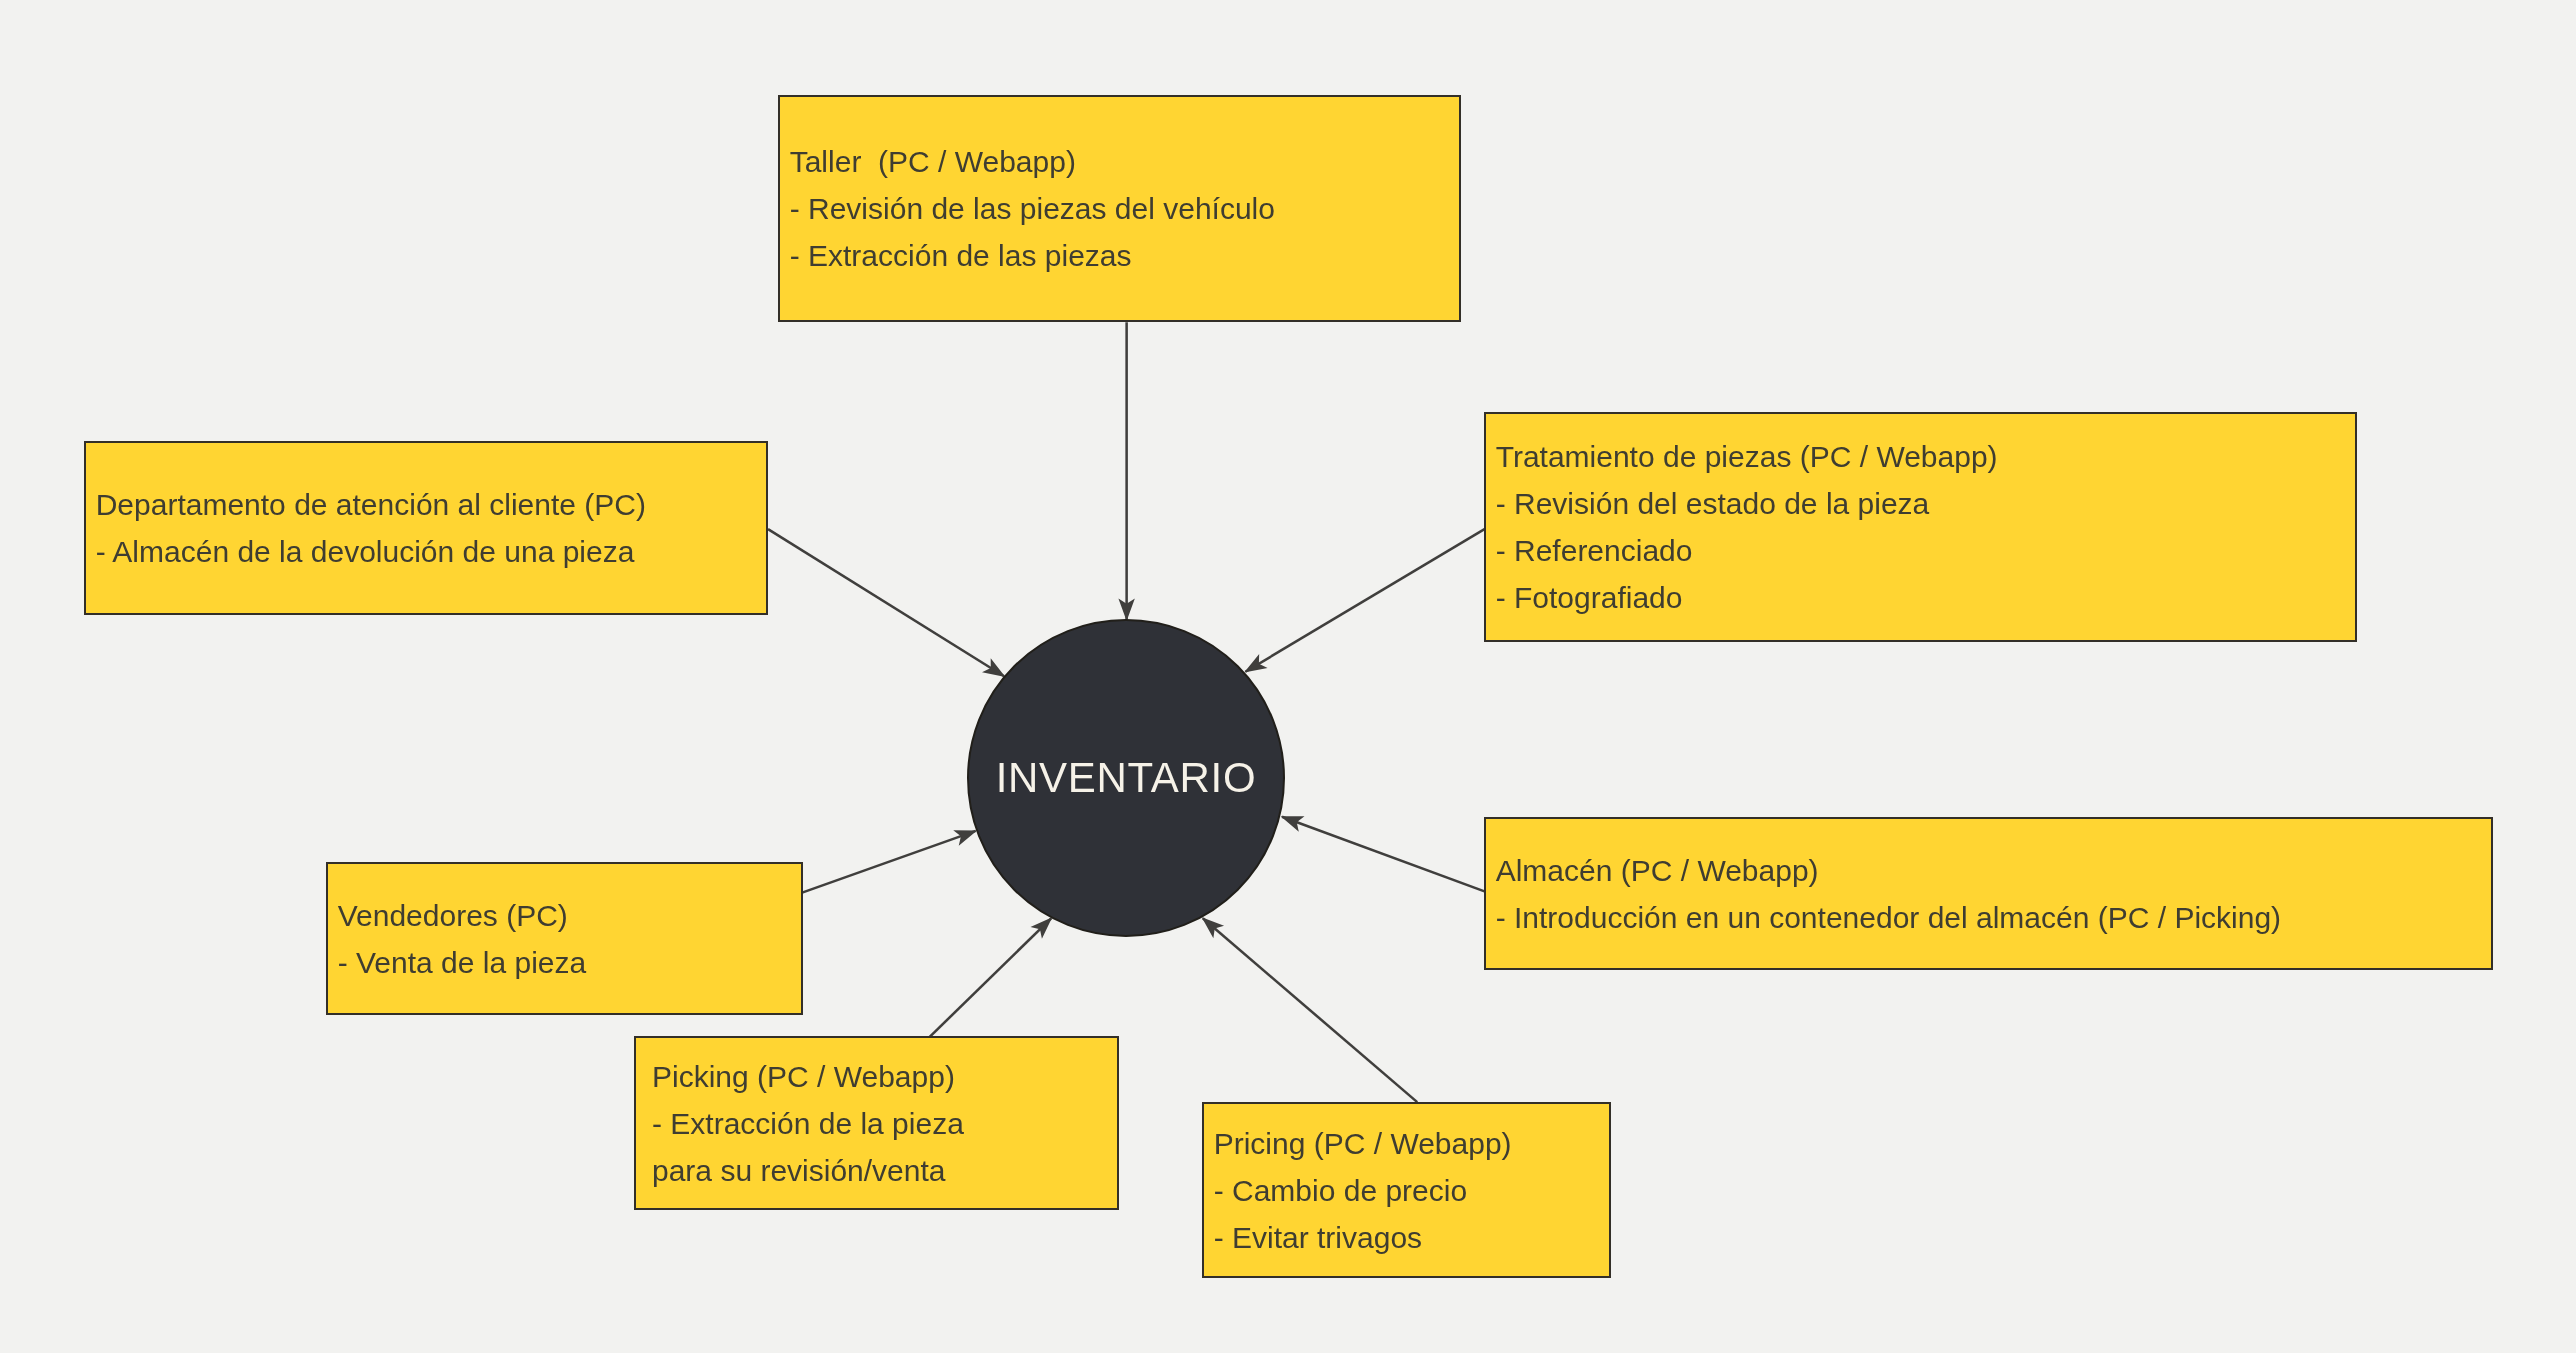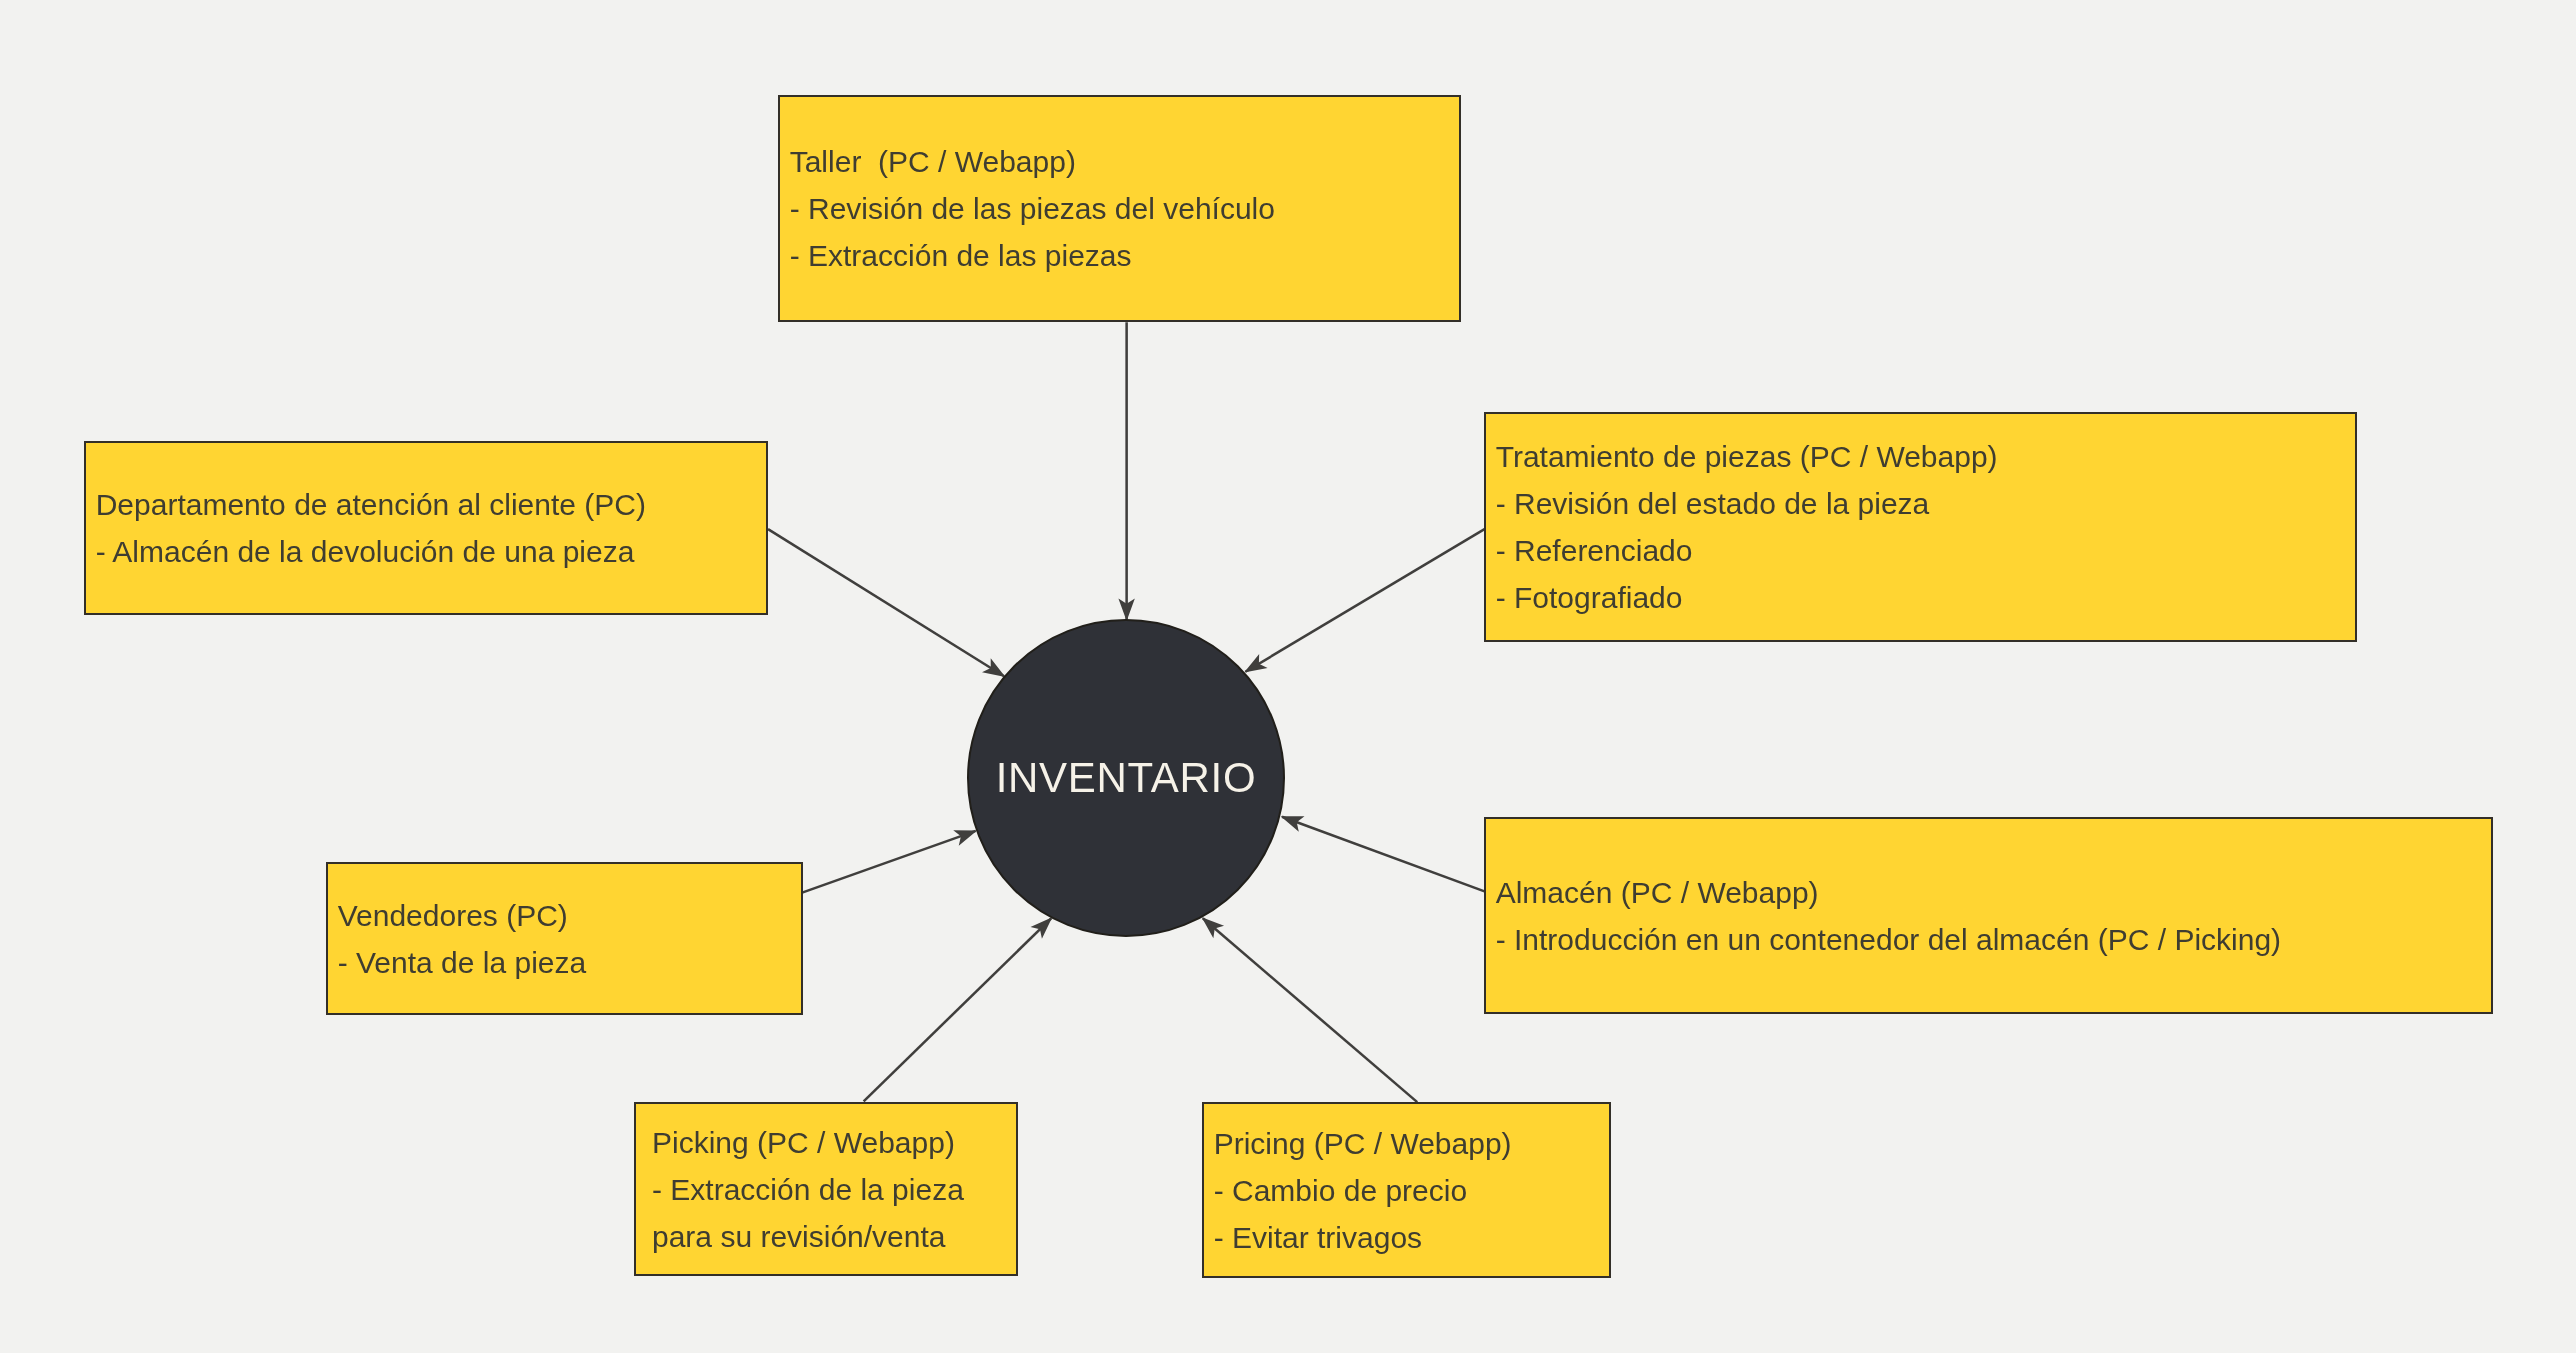--- a/index.html
+++ b/index.html
@@ -106,26 +106,26 @@
     <div class="tline">- Revisión del estado de la pieza</div>
     <div class="tline">- Referenciado</div>
     <div class="tline">- Fotografiado</div>
   </div>
 
   <div class="node" style="left:326px;top:862px;width:477px;height:153px;">
     <div class="tline">Vendedores (PC)</div>
     <div class="tline">- Venta de la pieza</div>
   </div>
 
-  <div class="node" style="left:1484px;top:817px;width:1009px;height:197px;">
+  <div class="node" style="left:1484px;top:817px;width:1009px;height:153px;">
     <div class="tline">Almacén (PC / Webapp)</div>
     <div class="tline">- Introducción en un contenedor del almacén (PC / Picking)</div>
   </div>
 
-  <div class="node" style="left:634px;top:1102px;width:384px;height:174px;padding-left:16px;">
+  <div class="node" style="left:634px;top:1036px;width:485px;height:174px;padding-left:16px;">
     <div class="tline">Picking (PC / Webapp)</div>
     <div class="tline">- Extracción de la pieza</div>
     <div class="tline">para su revisión/venta</div>
   </div>
 
   <div class="node" style="left:1202px;top:1102px;width:409px;height:176px;">
     <div class="tline">Pricing (PC / Webapp)</div>
     <div class="tline">- Cambio de precio</div>
     <div class="tline">- Evitar trivagos</div>
   </div>

